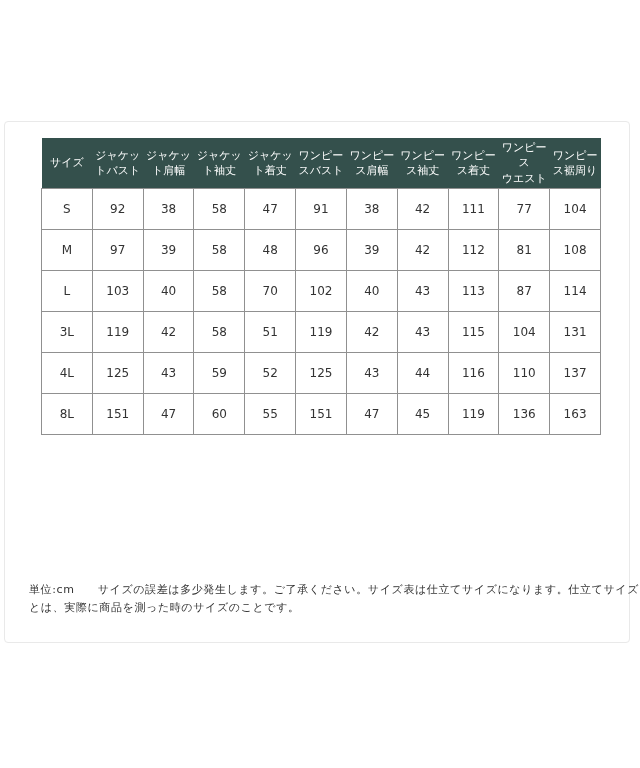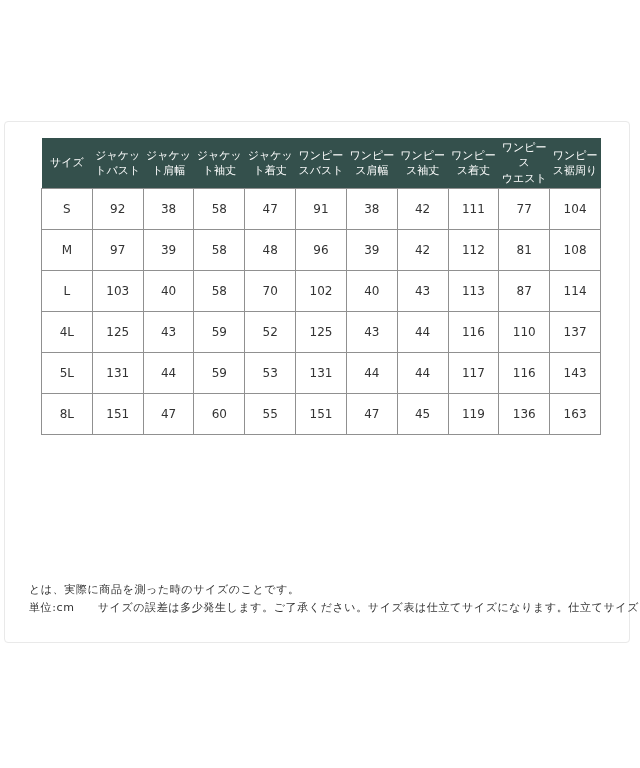--- a/index.html
+++ b/index.html
@@ -110,58 +110,58 @@
           <td>58</td>
           <td>70</td>
           <td>102</td>
           <td>40</td>
           <td>43</td>
           <td>113</td>
           <td>87</td>
           <td>114</td>
         </tr>
         <tr>
+          <td>3L</td>
+          <td>119</td>
+          <td>42</td>
+          <td>58</td>
+          <td>51</td>
+          <td>119</td>
+          <td>42</td>
+          <td>43</td>
+          <td>115</td>
+          <td>104</td>
+          <td>131</td>
+        </tr>
+        <tr>
           <td>4L</td>
           <td>125</td>
           <td>43</td>
           <td>59</td>
           <td>52</td>
           <td>125</td>
           <td>43</td>
           <td>44</td>
           <td>116</td>
           <td>110</td>
           <td>137</td>
-        </tr>
-        <tr>
-          <td>5L</td>
-          <td>131</td>
-          <td>44</td>
-          <td>59</td>
-          <td>53</td>
-          <td>131</td>
-          <td>44</td>
-          <td>44</td>
-          <td>117</td>
-          <td>116</td>
-          <td>143</td>
         </tr>
         <tr>
           <td>8L</td>
           <td>151</td>
           <td>47</td>
           <td>60</td>
           <td>55</td>
           <td>151</td>
           <td>47</td>
           <td>45</td>
           <td>119</td>
           <td>136</td>
           <td>163</td>
         </tr>
       </tbody>
   </table>
 
   <div class="footer-note">
+    <div>単位:cm　　サイズの誤差は多少発生します。ご了承ください。サイズ表は仕立てサイズになります。仕立てサイズ</div>
     <div>とは、実際に商品を測った時のサイズのことです。</div>
-    <div>単位:cm　　サイズの誤差は多少発生します。ご了承ください。サイズ表は仕立てサイズになります。仕立てサイズ</div>
   </div>
 </div>
 
 </body></html>

